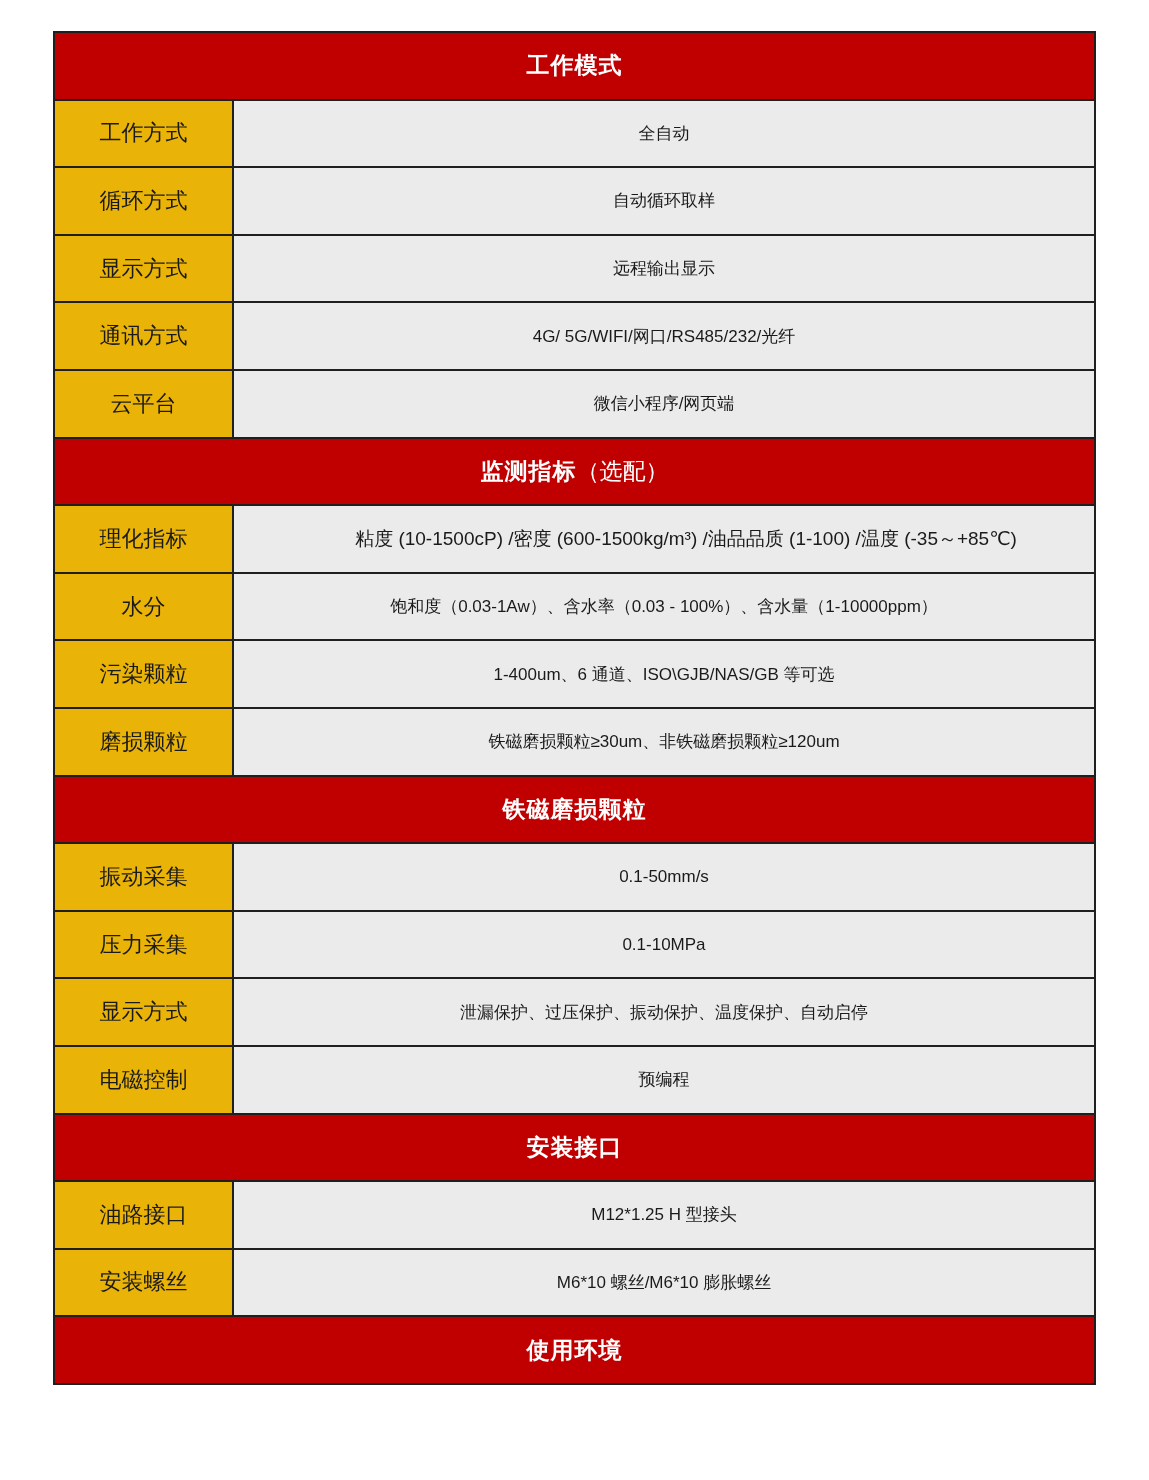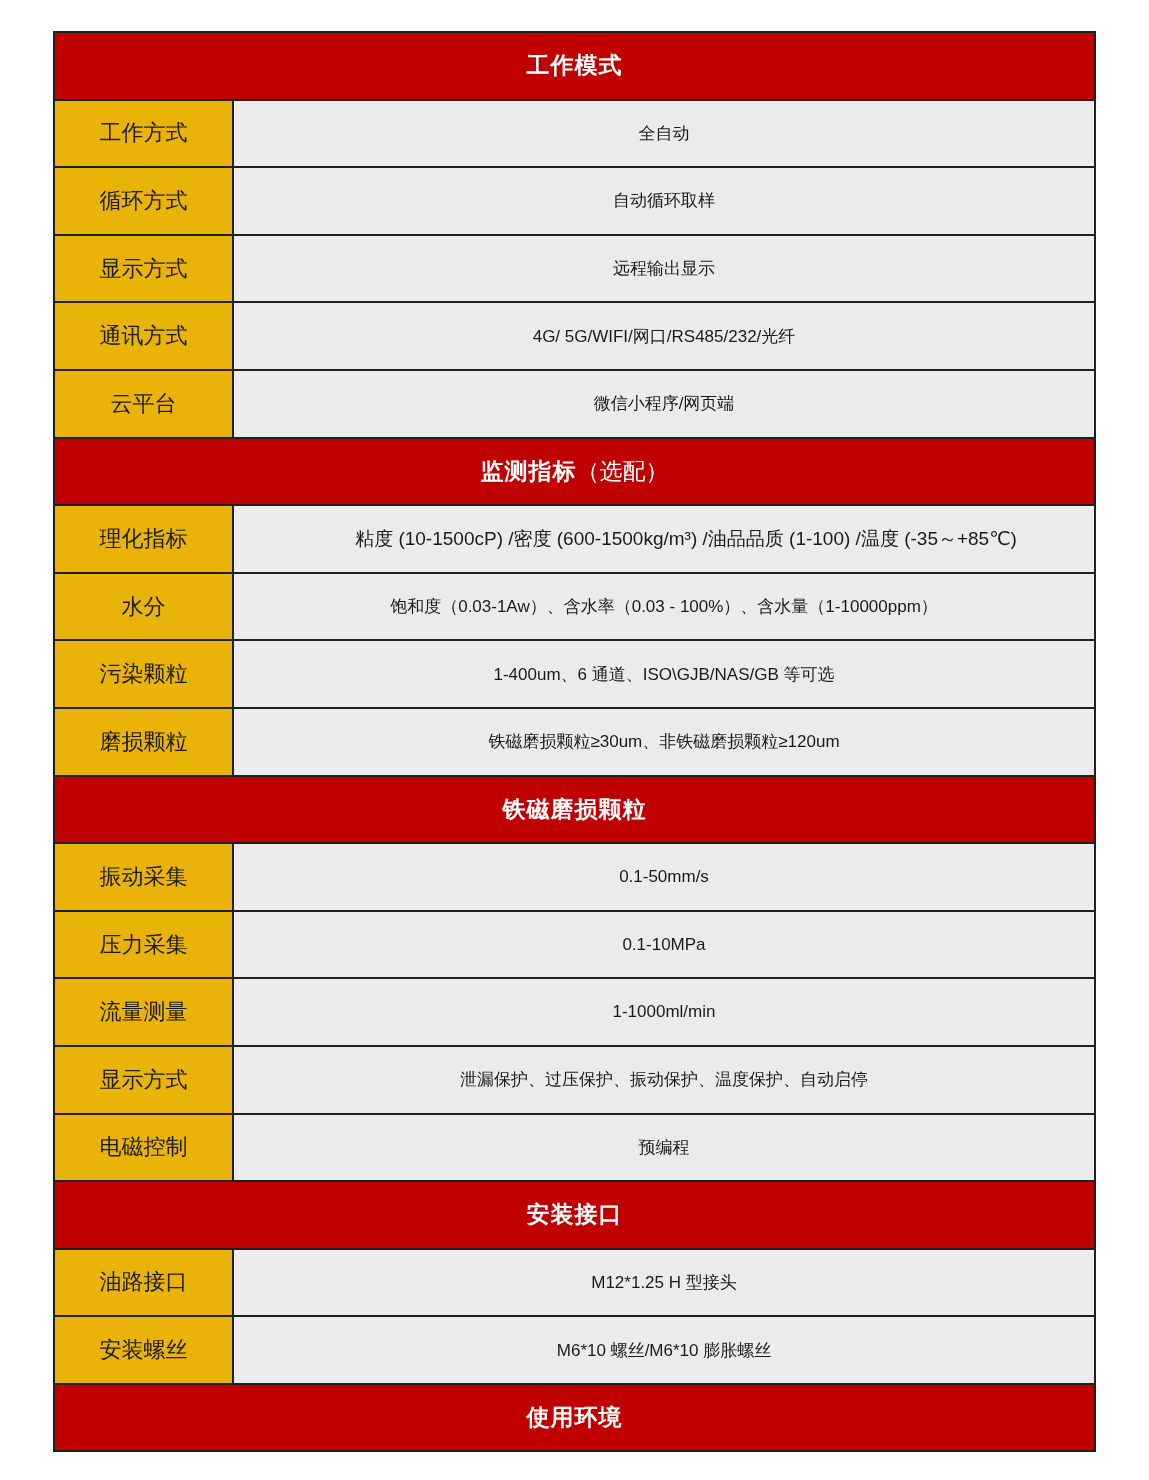--- a/index.html
+++ b/index.html
@@ -112,24 +112,20 @@
     </tr>
     <tr>
       <td class="label-cell">振动采集</td>
       <td class="value-cell">0.1-50mm/s</td>
     </tr>
     <tr>
       <td class="label-cell">压力采集</td>
       <td class="value-cell">0.1-10MPa</td>
     </tr>
     <tr>
-      <td class="label-cell">流量测量</td>
-      <td class="value-cell">1-1000ml/min</td>
-    </tr>
-    <tr>
       <td class="label-cell">显示方式</td>
       <td class="value-cell">泄漏保护、过压保护、振动保护、温度保护、自动启停</td>
     </tr>
     <tr>
       <td class="label-cell">电磁控制</td>
       <td class="value-cell">预编程</td>
     </tr>
 
     <tr>
       <td class="header-cell" colspan="2"><span class="hdr-main">安装接口</span><span class="hdr-suffix"></span></td>

